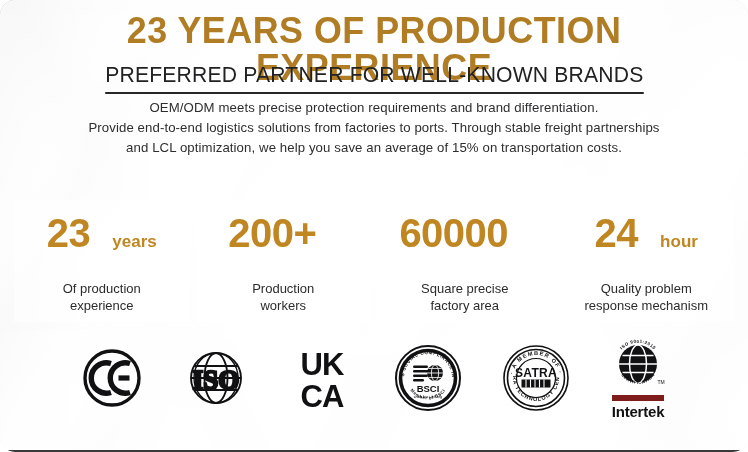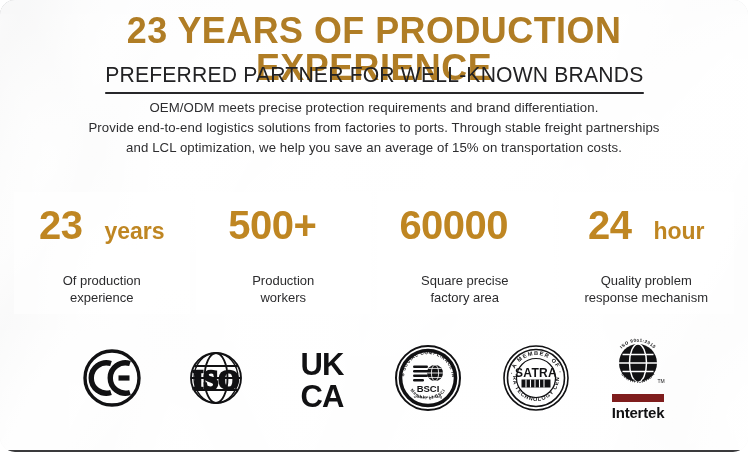--- a/index.html
+++ b/index.html
@@ -126,21 +126,21 @@
     font-size: 13.2px;
     line-height: 20px;
     color: #2e2e30;
     letter-spacing: 0.1px;
   }
   .body-copy div { white-space: nowrap; }
 
   
   .stats {
     position: absolute;
-    top: 192px; left: 14px;
+    top: 200px; left: 14px;
     width: 720px;
     height: 122px;
     display: flex;
     gap: 6px;
   }
   .stat-card {
     flex: 1;
     background: rgba(255,255,255,0.58);
     display: flex;
     flex-direction: column;
@@ -152,21 +152,21 @@
     font-family: "Liberation Sans Narrow", "Liberation Sans", sans-serif;
     color: #bf8622;
     font-weight: 700;
     line-height: 1;
     white-space: nowrap;
     display: flex;
     align-items: baseline;
     justify-content: center;
   }
   .stat-num { font-size: 40px; letter-spacing: -0.5px; }
-  .stat-unit { font-size: 23px; font-weight: 700; margin-left: 22px; }
+  .stat-unit { font-size: 17px; font-weight: 700; margin-left: 22px; }
   .stat-label {
     margin-top: 27px;
     text-align: center;
     font-size: 13px;
     line-height: 17px;
     color: #2c2c2e;
   }
 
   
   .logos {
@@ -179,21 +179,21 @@
     gap: 38px;
     color: #111113;
   }
   .logo { display: flex; align-items: center; justify-content: center; }
 
   .logo-intertek { flex-direction: column; gap: 2px; }
   .intertek-word {
     font-size: 15px;
     font-weight: 700;
     letter-spacing: -0.2px;
-    border-top: 8px solid #7f1d1d;
+    border-top: 6px solid #7f1d1d;
     padding-top: 2px;
     color: #111113;
   }
 </style>
 </head>
 <body>
 
 <div class="banner">
 
   <div class="bg-photo"></div>
@@ -223,21 +223,21 @@
           <span class="stat-unit">years</span>
         </div>
         <div class="stat-label">
           <div>Of production</div>
           <div>experience</div>
         </div>
       </div>
 
       <div class="stat-card">
         <div class="stat-value">
-          <span class="stat-num">500+</span>
+          <span class="stat-num">200+</span>
           <span class="stat-unit"></span>
         </div>
         <div class="stat-label">
           <div>Production</div>
           <div>workers</div>
         </div>
       </div>
 
       <div class="stat-card">
         <div class="stat-value">

